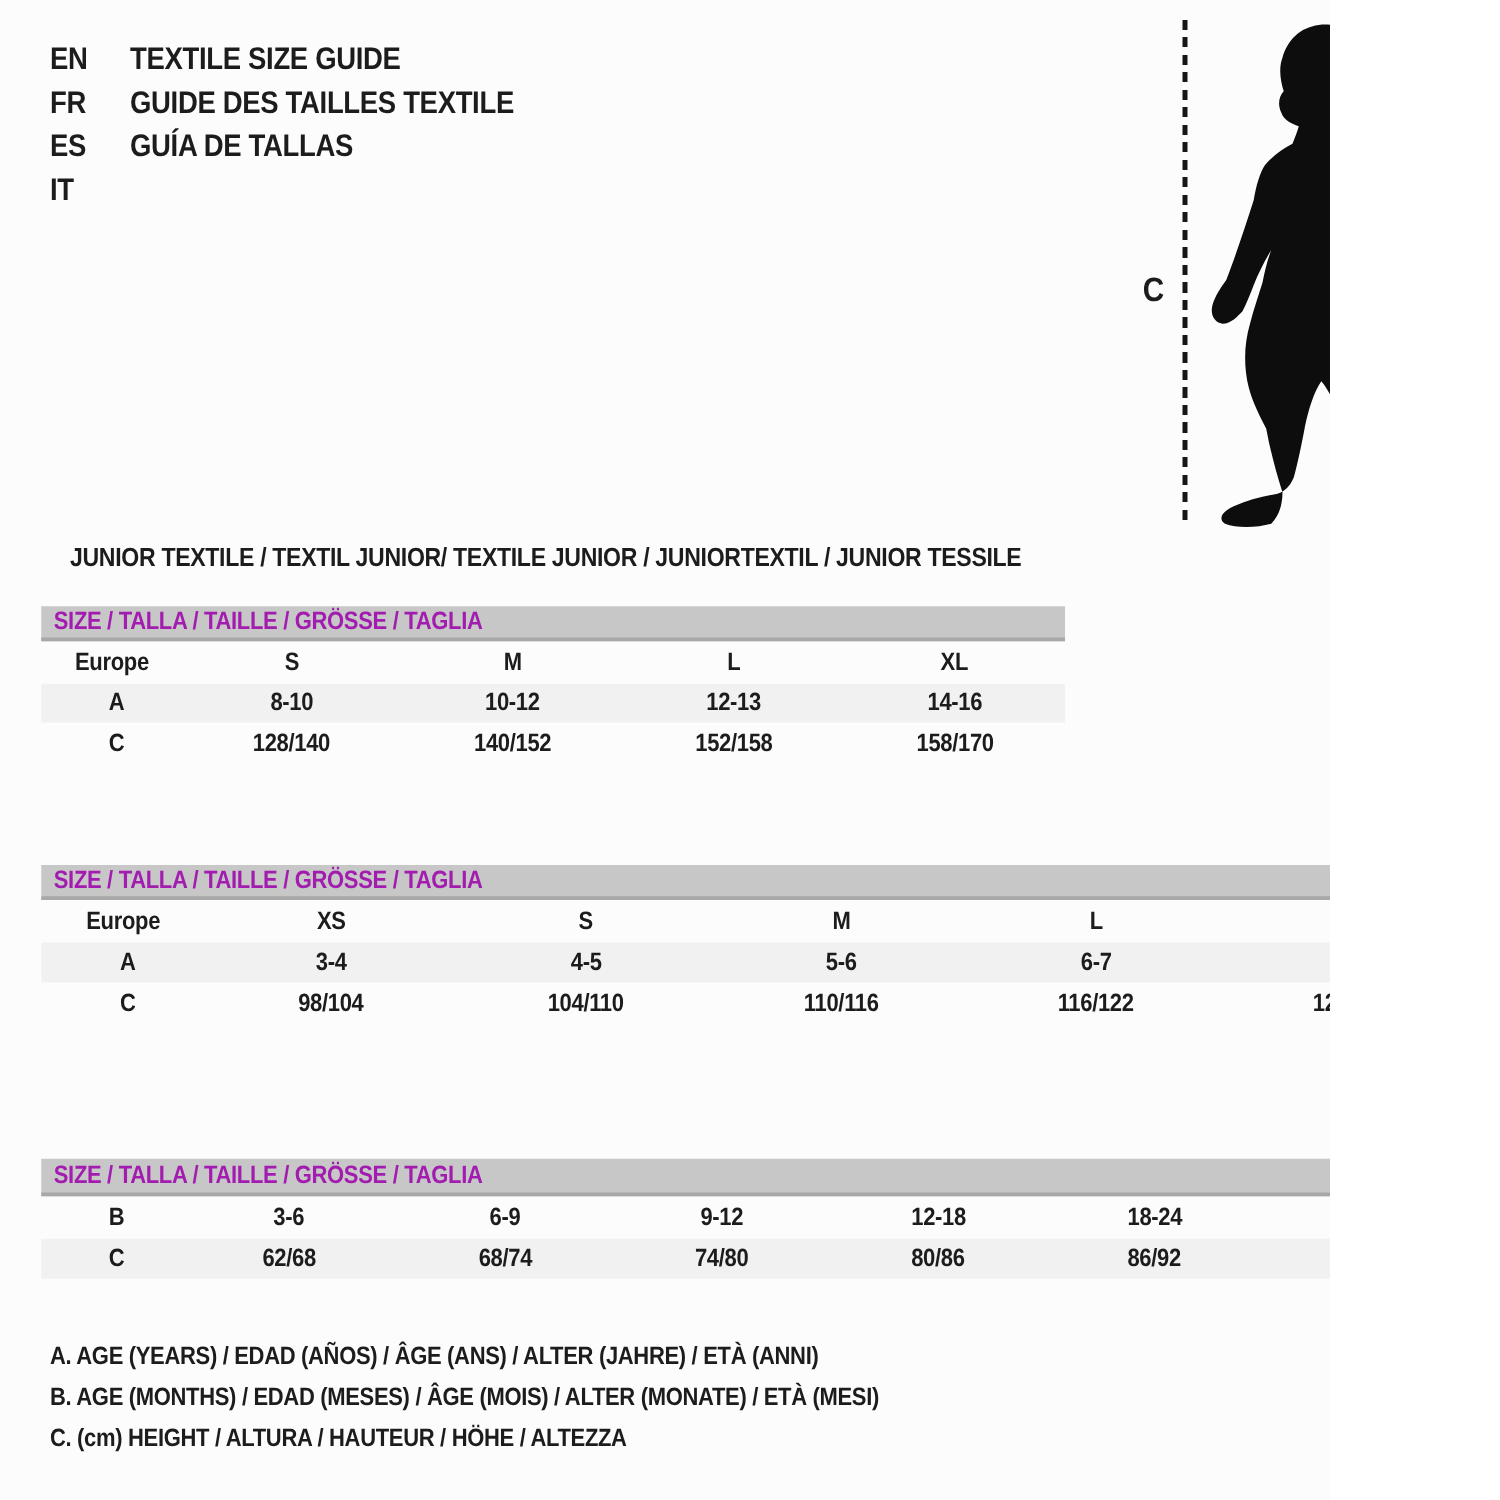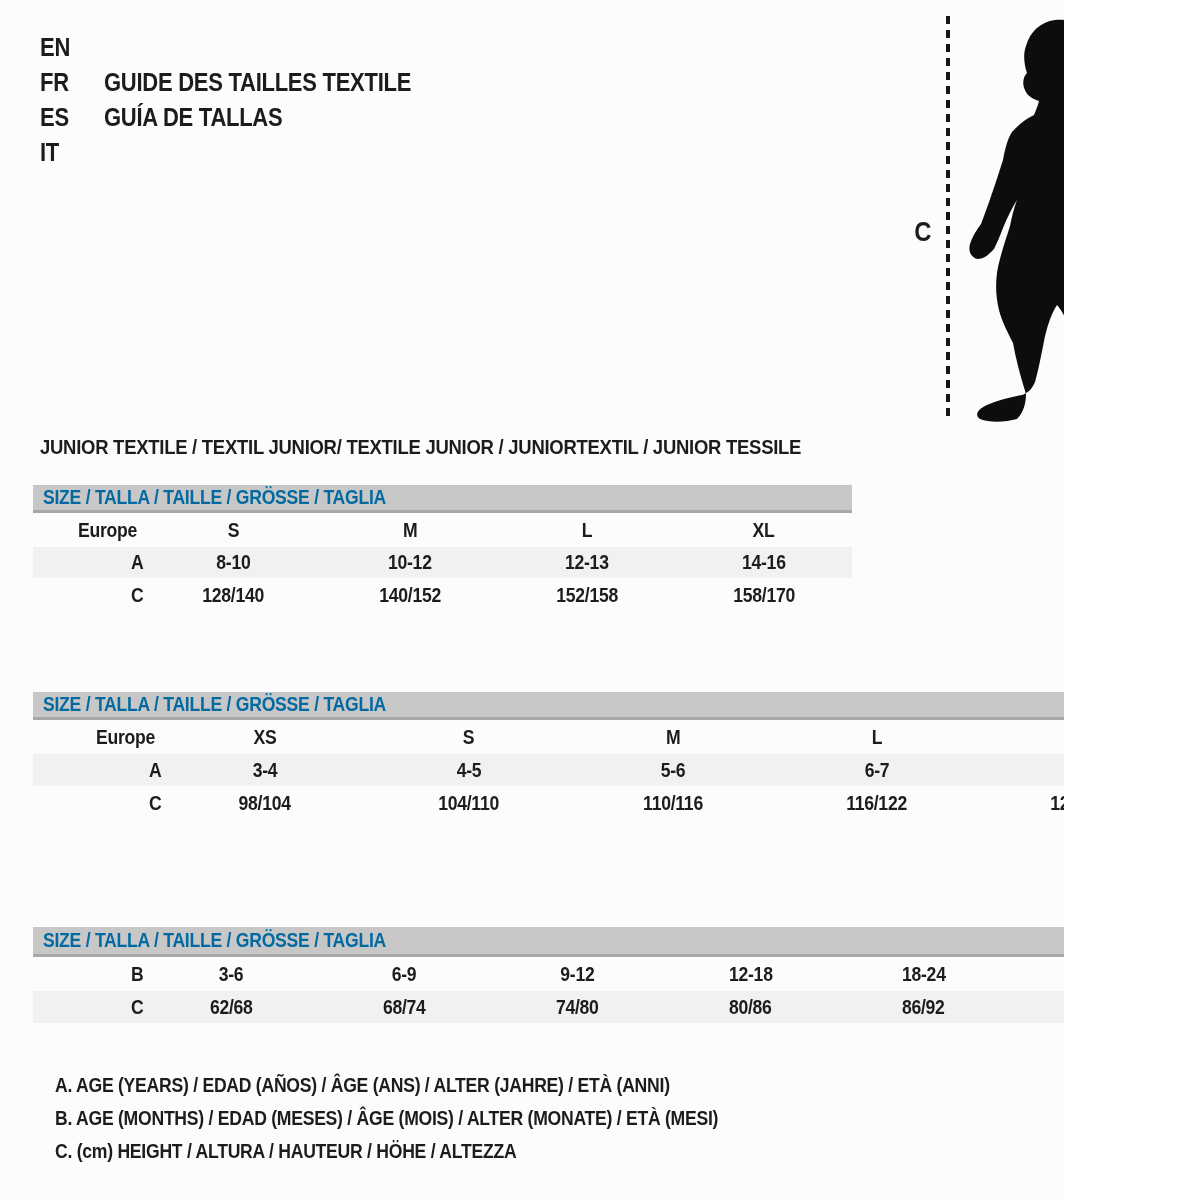--- a/index.html
+++ b/index.html
@@ -28,51 +28,52 @@
   .lang-code{width:64px;}
   
   .meas-line{
     position:absolute;left:946px;top:16px;width:4px;height:402px;
     background:repeating-linear-gradient(to bottom,#161616 0 8px,transparent 8px 14px);
   }
   .meas-label{position:absolute;left:908px;top:217px;width:30px;text-align:center;font-size:27px;}
   .baby-svg{position:absolute;left:960px;top:10px;}
 
   
-  .sec-title{position:absolute;left:40px;font-size:21px;line-height:30px;text-align:right;}
+  .sec-title{position:absolute;left:56px;font-size:21px;line-height:30px;text-align:right;}
   .sub-a{font-size:13px;position:relative;top:4px;letter-spacing:-0.3px;}
 
   
   .tbl{position:absolute;left:33px;}
   .bar{
     background:#c7c7c7;border-bottom:3px solid #a8a8a8;
-    height:25px;line-height:25px;padding-left:10px;font-size:20px;color:#0369a1;
+    height:25px;line-height:25px;padding-left:10px;font-size:20px;color:#a21caf;
   }
   .trow{display:grid;align-items:center;font-size:20px;}
   .trow .cell{text-align:center;}
-  .trow .cell.first{text-align:right;padding-left:10px;}
+  .trow .cell.first{text-align:center;padding-left:10px;}
   .shade{background:#f1f1f1;}
   .jr .trow{grid-template-columns:112px repeat(4,1fr);}
   .ch .trow{grid-template-columns:130px repeat(5,1fr);}
   .bb .trow{grid-template-columns:112px repeat(6,1fr);}
   .h34{height:34px;} .h31{height:31px;} .h32{height:32px;}
   .bar30{height:27px;line-height:27px;}
 
   
-  .foot-block{position:absolute;left:55px;top:1069px;font-size:20px;}
+  .foot-block{position:absolute;left:40px;top:1069px;font-size:20px;}
   .foot-line{height:33px;line-height:33px;}
 </style>
 </head>
 <body>
 
 <div class="page">
 
   <div class="lang-block">
     <div class="lang-row">
       <span class="lang-code"><span class="cx l">EN</span></span>
+      <span class="lang-title"><span class="cx l">TEXTILE SIZE GUIDE</span></span>
     </div>
     <div class="lang-row">
       <span class="lang-code"><span class="cx l">FR</span></span>
       <span class="lang-title"><span class="cx l">GUIDE DES TAILLES TEXTILE</span></span>
     </div>
     <div class="lang-row">
       <span class="lang-code"><span class="cx l">ES</span></span>
       <span class="lang-title"><span class="cx l">GUÍA DE TALLAS</span></span>
     </div>
     <div class="lang-row">

